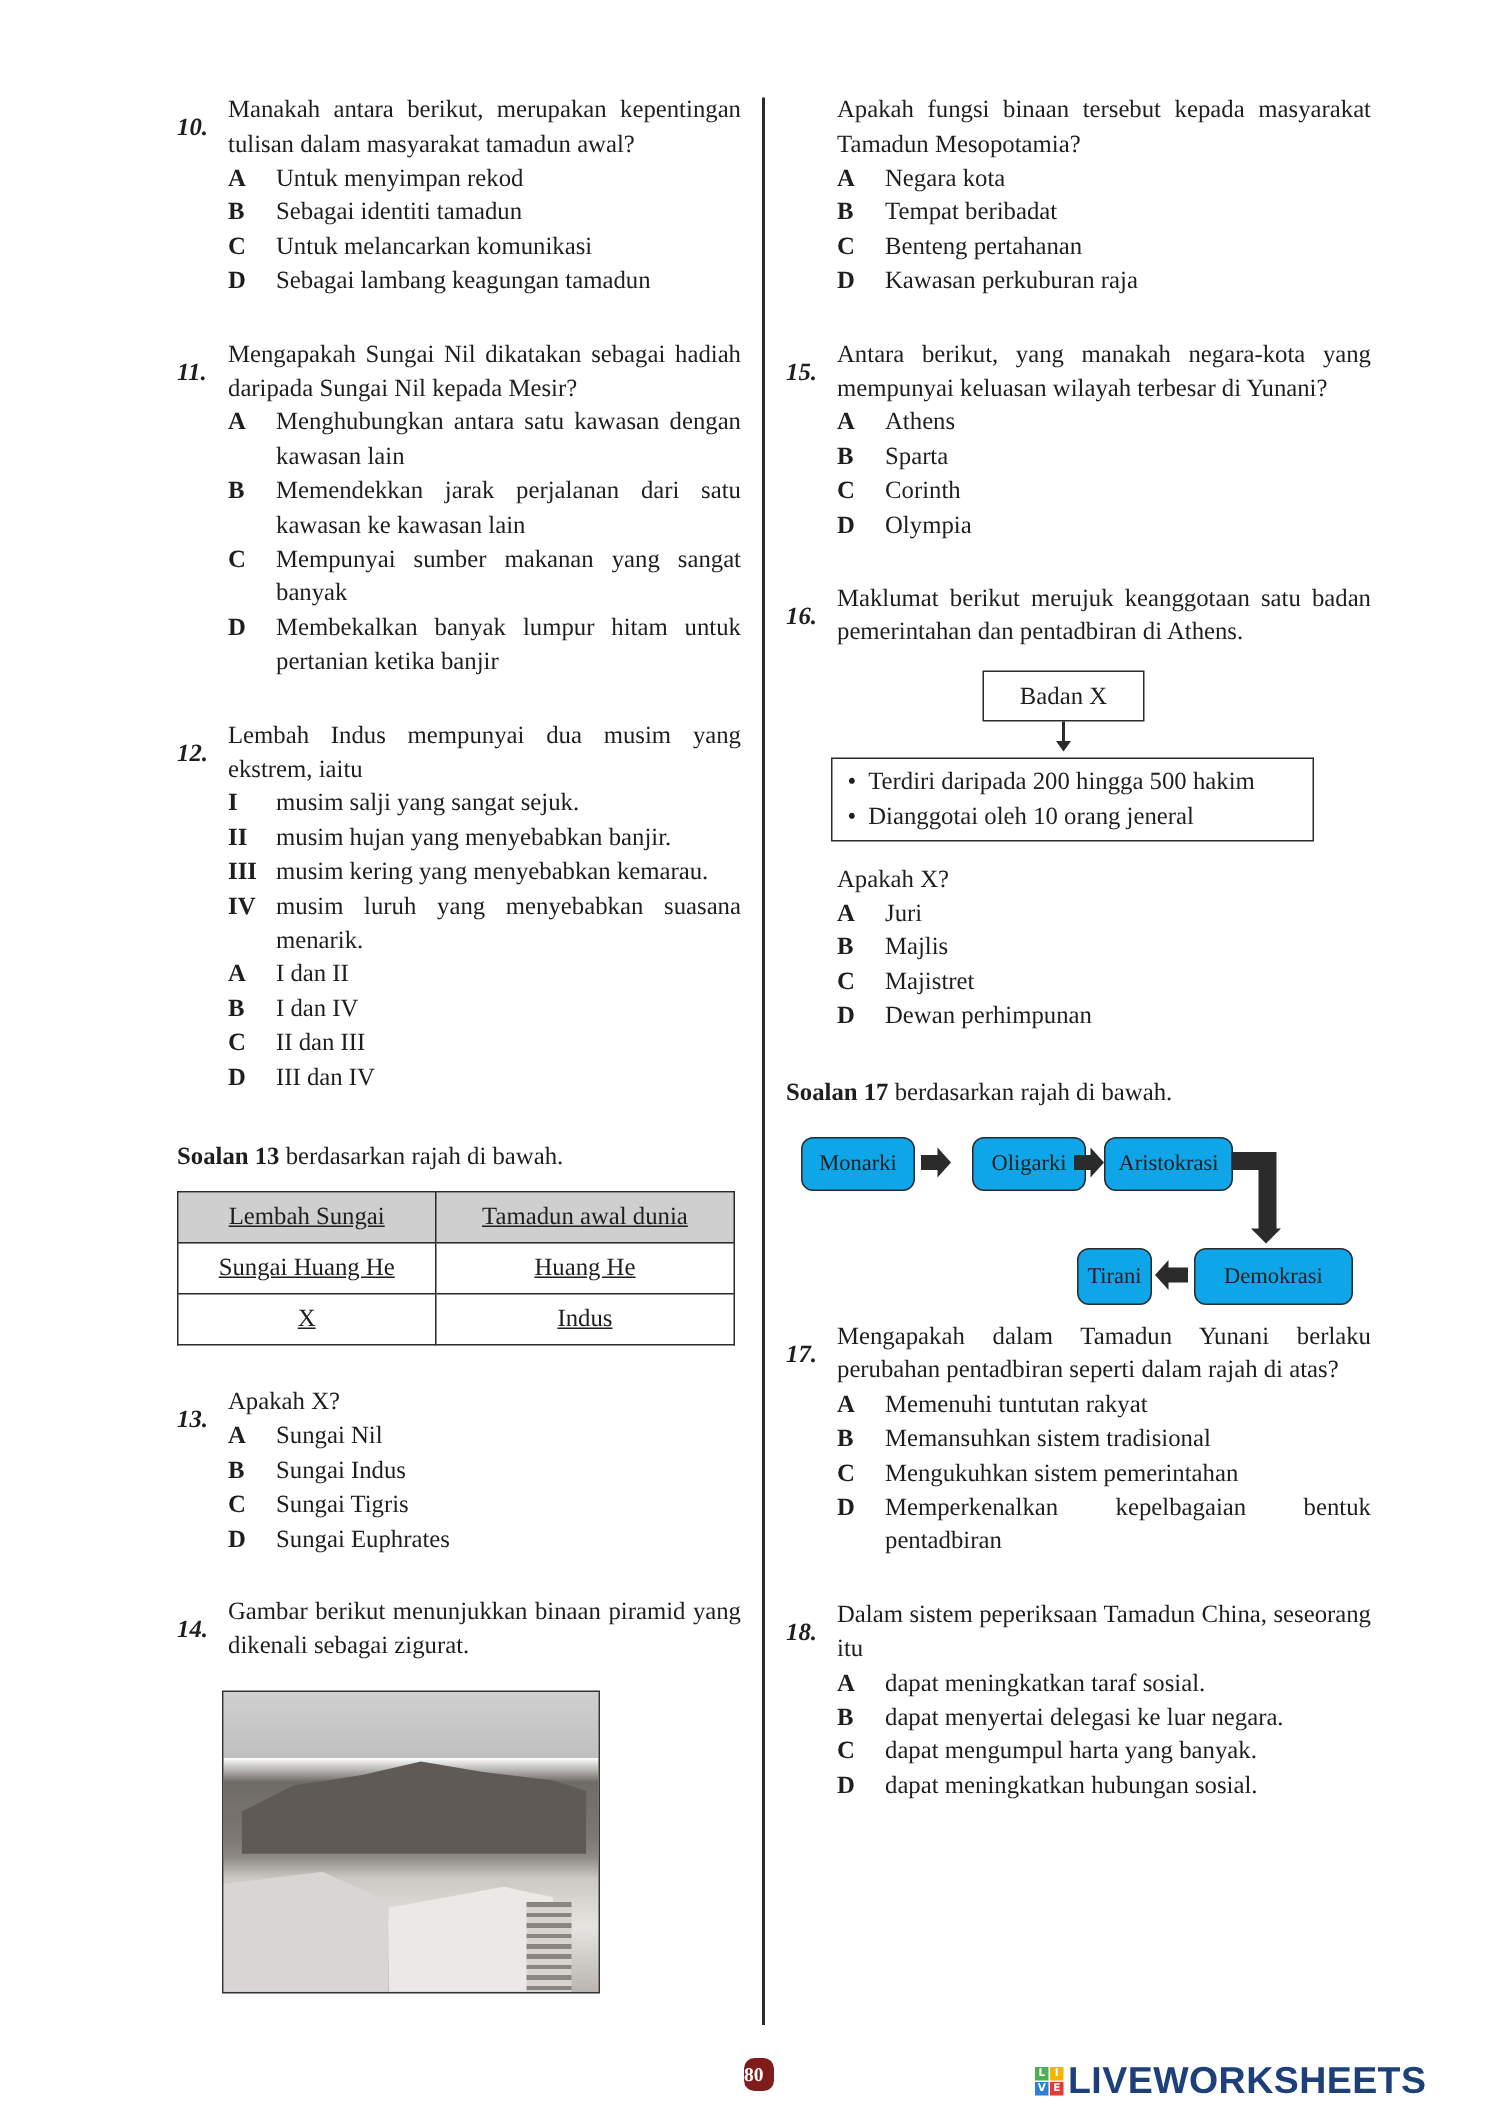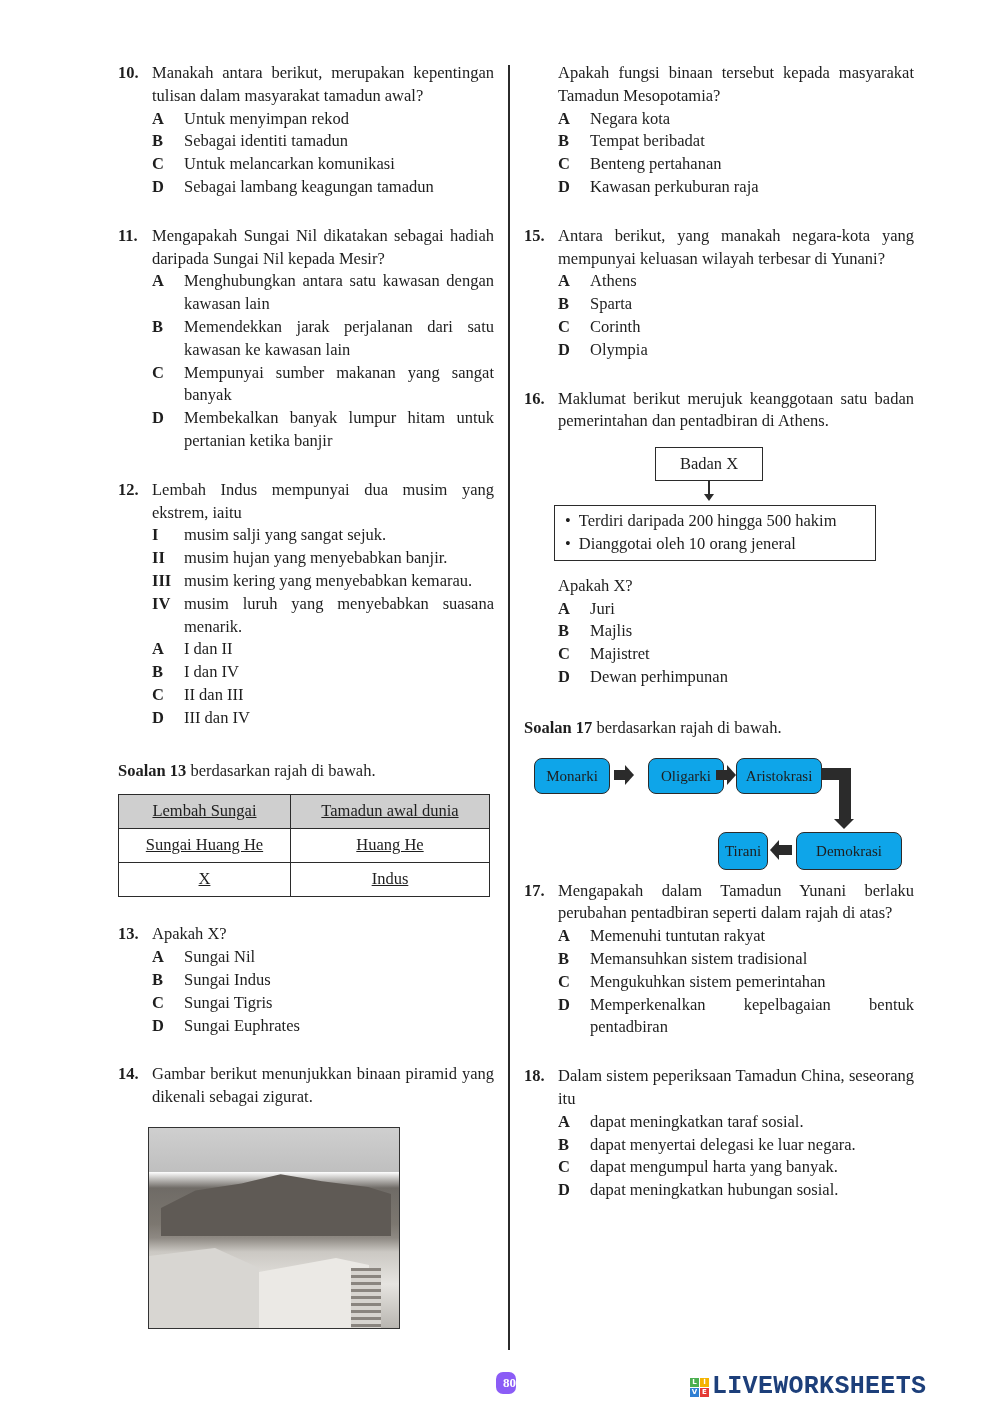--- a/index.html
+++ b/index.html
@@ -6,21 +6,21 @@
   body {
     width:1000px; height:1415px; background:#ffffff; position:relative; overflow:hidden;
     font-family:"Liberation Serif", "DejaVu Serif", serif; color:#1e1e1e;
   }
   .col { position:absolute; top:62px; font-size:16.5px; line-height:22.8px; }
   .col-left { left:118px; width:376px; }
   .col-right { left:524px; width:390px; }
   .divider { position:absolute; left:508px; top:65px; width:1.5px; height:1285px; background:#2b2b2b; }
 
   .q { position:relative; padding-left:34px; }
-  .q .num { position:absolute; left:0; top:0; font-weight:bold; }
+  .q .num { position:absolute; left:0; top:12px; font-weight:bold;font-style:italic; }
   .q .stem { text-align:justify; }
   .opts { margin-top:0; }
   .opt { position:relative; padding-left:32px; text-align:justify; }
   .opt .lbl { position:absolute; left:0; top:0; font-weight:bold; }
   .roman .opt { padding-left:32px; }
 
   .heading { font-size:16.5px; }
   .heading b { font-weight:bold; }
 
   table.t13 { border-collapse:collapse; width:372px; margin-top:12px; }
@@ -55,26 +55,26 @@
   .node { position:absolute; border:1.5px solid #2b2b2b; border-radius:8px; text-align:center; font-size:15px; background:#0ea5e9; }
   .arrow-r, .arrow-l { position:absolute; height:10px; background:#2b2b2b; }
   .arrow-r::after { content:""; position:absolute; right:-8px; top:-5px; border-top:10px solid transparent; border-bottom:10px solid transparent; border-left:9px solid #2b2b2b; }
   .arrow-l::after { content:""; position:absolute; left:-8px; top:-5px; border-top:10px solid transparent; border-bottom:10px solid transparent; border-right:9px solid #2b2b2b; }
   .elbow-h { position:absolute; background:#2b2b2b; }
   .elbow-v { position:absolute; background:#2b2b2b; }
   .elbow-v::after { content:""; position:absolute; left:-5px; bottom:-9px; border-left:10px solid transparent; border-right:10px solid transparent; border-top:10px solid #2b2b2b; }
 
   .page-num {
     position:absolute; left:496px; top:1372px; width:20px; height:22px; border-radius:7px;
-    background:#8b5cf6; color:#fff; font-weight:bold; font-size:13px; text-align:right; line-height:22px;
+    background:#7f1d1d; color:#fff; font-weight:bold; font-size:13px; text-align:left; line-height:22px;
   }
   .brand { position:absolute; left:690px; top:1374px; display:flex; align-items:center; }
   .brand .logo { display:grid; grid-template-columns:9px 9px; grid-template-rows:9px 9px; gap:1px; margin-right:3px; }
   .brand .logo span { font-family:"DejaVu Sans", sans-serif; font-size:7px; color:#fff; text-align:center; line-height:9px; font-weight:bold; }
-  .brand .word { font-family:Liberation Mono, monospace; font-weight:bold; font-size:25px; letter-spacing:0.3px; color:#1d3f7a; line-height:26px; }
+  .brand .word { font-family:Liberation Sans, sans-serif; font-weight:bold; font-size:25px; letter-spacing:0.3px; color:#1d3f7a; line-height:26px; }
 </style>
 </head>
 <body>
 
 <div class="divider"></div>
 
 <div class="col col-left">
 
   <div class="q">
     <span class="num">10.</span>

